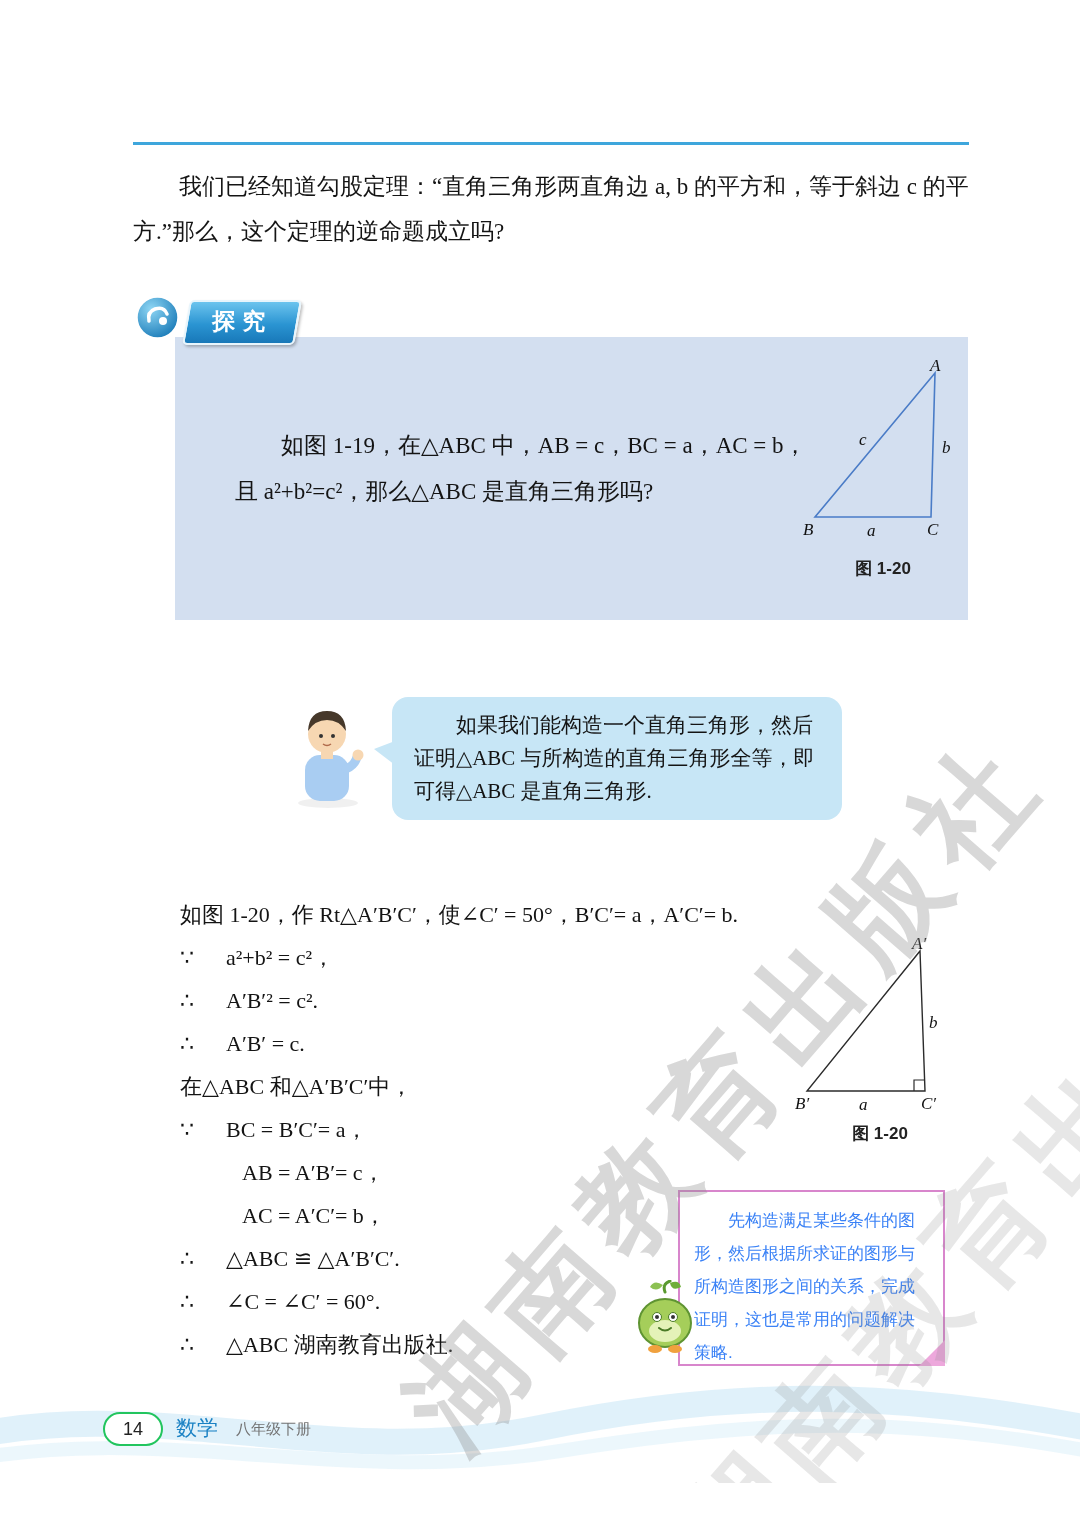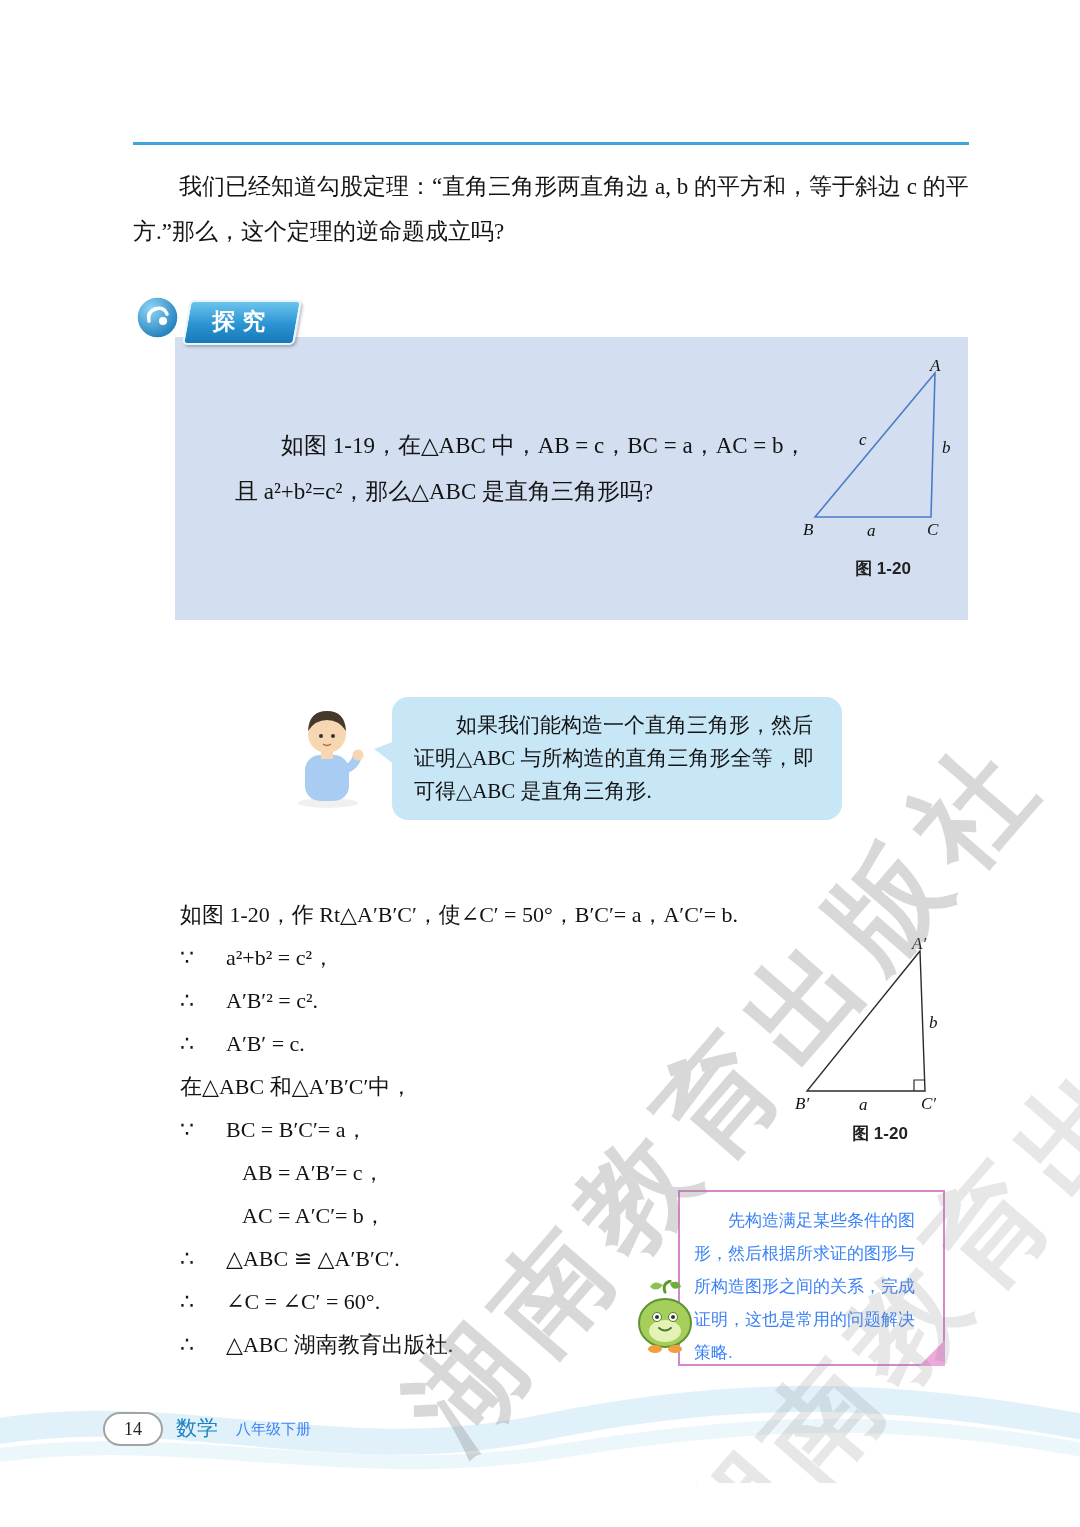--- a/index.html
+++ b/index.html
@@ -59,30 +59,30 @@
   .note-text {
     margin:12px 14px; font-size:17px; line-height:33px; color:#3b82f6; text-indent:2em;
     font-family:"Liberation Sans","DejaVu Sans",sans-serif;
   }
   .note-fold { position:absolute; right:-2px; bottom:-2px; width:0; height:0; border-left:26px solid transparent; border-bottom:26px solid #eda8dc; }
 
   .mascot { position:absolute; left:627px; top:1280px; width:76px; height:76px; z-index:4; }
 
   .footer-wave { position:absolute; left:0; bottom:0; width:1080px; height:110px; z-index:1; }
   .page-pill {
-    position:absolute; left:103px; top:1412px; width:56px; height:30px; border:2px solid #a3a3a3; border-radius:17px;
+    position:absolute; left:103px; top:1412px; width:56px; height:30px; border:2px solid #22c55e; border-radius:17px;
     background:#ffffff; text-align:center; line-height:30px; font-size:18px; color:#222222; z-index:3;
-    font-family:Liberation Serif, serif;
+    font-family:Liberation Sans, sans-serif;
   }
   .footer-subject {
     position:absolute; left:176px; top:1414px; font-size:21px; font-weight:normal; color:#1b82c4; z-index:3;
     font-family:"Liberation Sans","DejaVu Sans",sans-serif;
   }
   .footer-volume {
-    position:absolute; left:236px; top:1420px; font-size:15px; color:#3b82f6; z-index:3;
+    position:absolute; left:236px; top:1420px; font-size:15px; color:#737373; z-index:3;
     font-family:Liberation Serif, serif;
   }
 
   .watermark {
     position:absolute; z-index:6; pointer-events:none; font-size:112px; line-height:112px; height:112px;
     color:#8a8a8a; letter-spacing:16px; white-space:nowrap; font-weight:bold;
     font-family:"DejaVu Serif","Liberation Serif",serif;
   }
   .wm1 { left:430px; top:1374px; opacity:0.33; transform:rotate(-49deg); transform-origin:0 50%; }
   .wm2 { left:700px; top:1504px; opacity:0.20; transform:rotate(-49deg); transform-origin:0 50%; }

